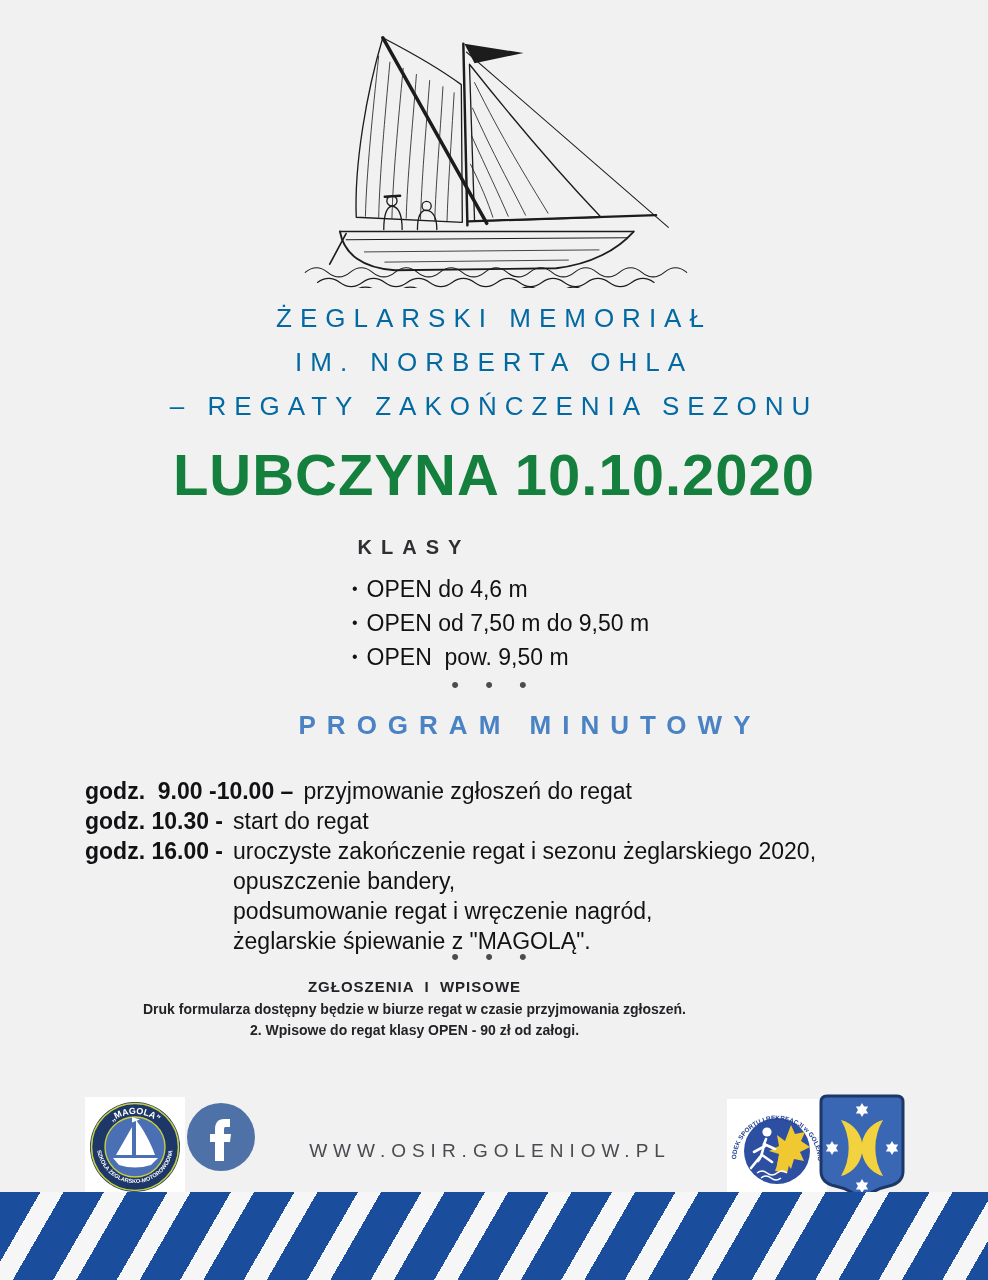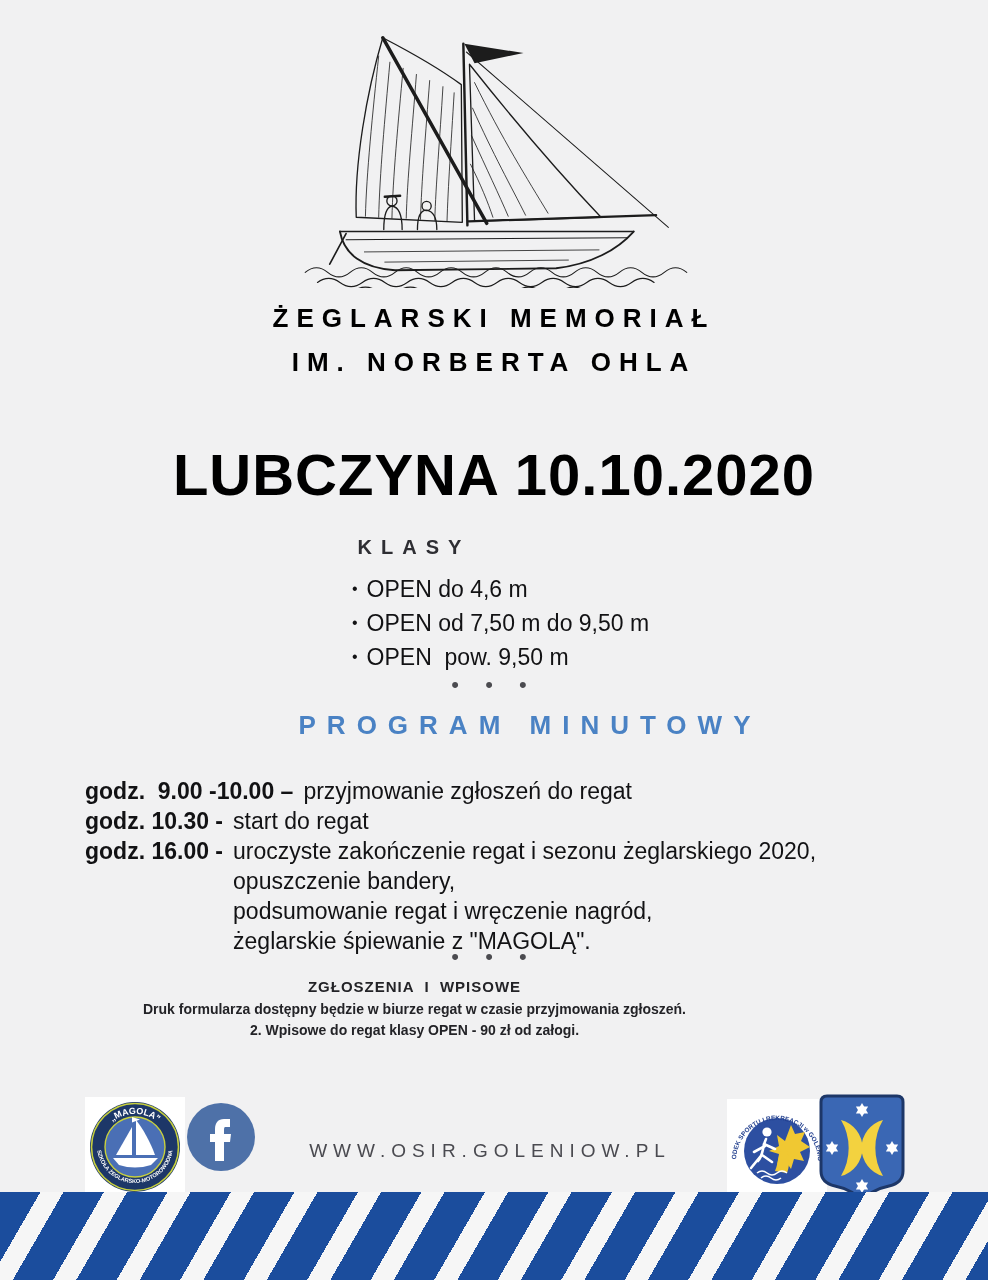--- a/index.html
+++ b/index.html
@@ -6,23 +6,23 @@
   .poster{
     position:relative;width:988px;height:1280px;margin:0 auto;
     background:#f1f1f2;overflow:hidden;
     font-family:"Liberation Sans",sans-serif;color:#17171a;
   }
   .abs{position:absolute;}
   
   .boat{left:293px;top:20px;width:408px;height:268px;}
   
   .title{left:0;top:296px;width:988px;text-align:center;
-    font-size:26px;font-weight:bold;letter-spacing:8px;line-height:44px;color:#000000;}
+    font-size:26px;font-weight:normal;letter-spacing:8px;line-height:44px;color:#0369a1;}
   .eventdate{left:0;top:441px;width:988px;text-align:center;
-    font-size:58px;font-weight:bold;letter-spacing:1px;color:#000000;}
+    font-size:58px;font-weight:bold;letter-spacing:1px;color:#15803d;}
   .klasy-h{left:0;top:536px;width:828px;text-align:center;
     font-size:20px;font-weight:600;letter-spacing:9px;color:#2e2e33;}
   .klasy-list{left:352px;top:572px;}
   .klasy-item{display:flex;align-items:center;font-size:23px;line-height:34px;color:#121214;}
   .klasy-item .b{font-size:16px;margin-right:9px;color:#121214;}
   .dots{left:0;width:988px;text-align:center;font-size:22px;letter-spacing:10px;color:#4b4b50;}
   .dots1{top:672px;} .dots2{top:944px;}
   .program-h{left:0;top:710px;width:988px;text-align:center;
     font-size:26px;font-weight:bold;letter-spacing:11px;color:#4a82c4;padding-left:36px;}
   
@@ -94,20 +94,21 @@
         <path d="M12,246 q11,-9 22,0 t22,0 t22,0 t22,0 t22,0 t22,0 t22,0 t22,0 t22,0 t22,0 t22,0 t22,0 t22,0 t22,0 t22,0 t22,0 t22,0"></path>
         <path d="M24,256 q11,-8 22,0 t22,0 t22,0 t22,0 t22,0 t22,0 t22,0 t22,0 t22,0 t22,0 t22,0 t22,0 t22,0 t22,0 t22,0"></path>
         <path d="M60,264 q11,-7 22,0 t22,0 t22,0 t22,0 M220,264 q11,-7 22,0 t22,0 t22,0"></path>
       </g>
     </g>
   </svg>
 
   <div class="abs title">
     <div>ŻEGLARSKI MEMORIAŁ</div>
     <div>IM. NORBERTA OHLA</div>
+    <div>– REGATY ZAKOŃCZENIA SEZONU</div>
   </div>
 
   <div class="abs eventdate">LUBCZYNA 10.10.2020</div>
 
   <div class="abs klasy-h">KLASY</div>
 
   <div class="abs klasy-list">
     <div class="klasy-item">
       <span class="b">•</span>
       <span style="white-space:pre;">OPEN do 4,6 m</span>

